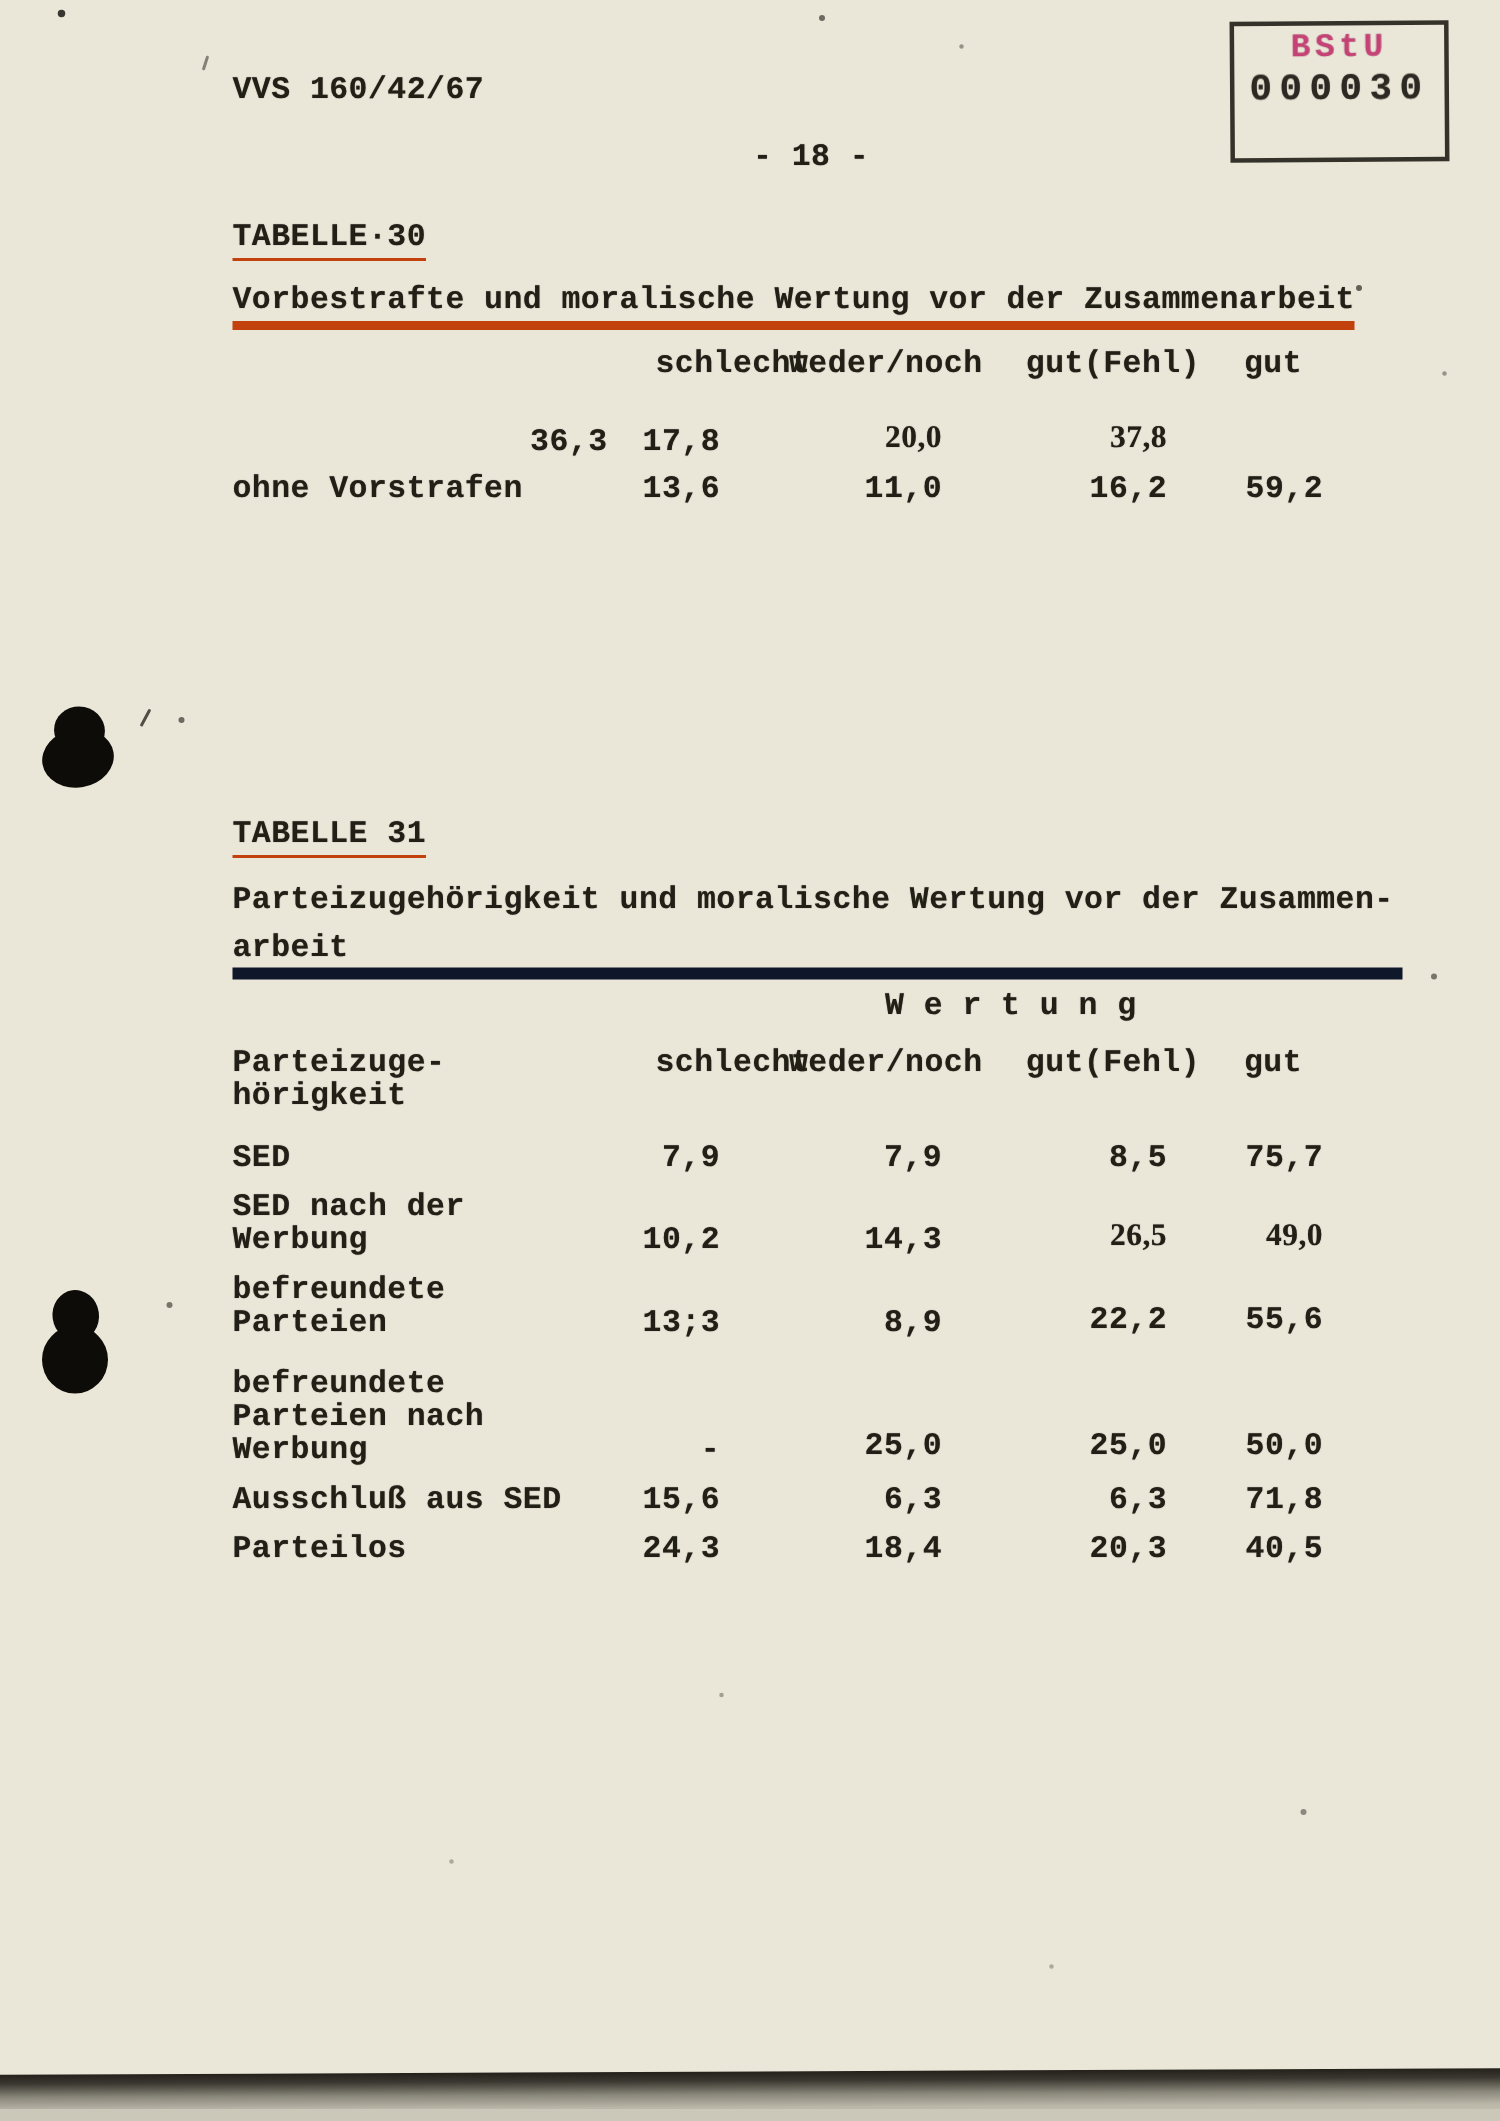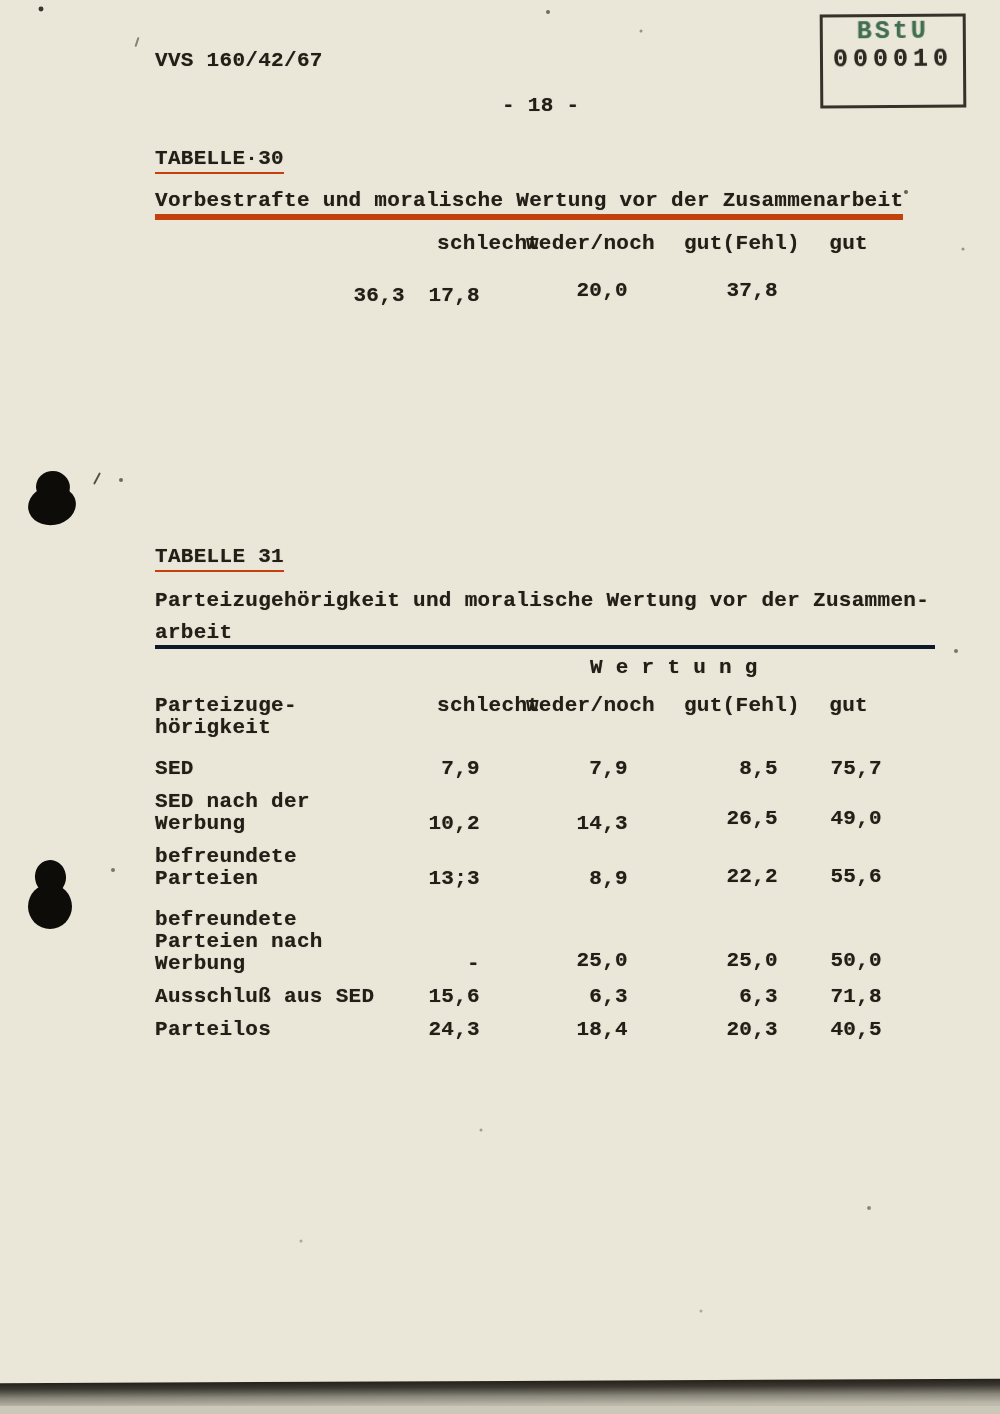--- a/index.html
+++ b/index.html
@@ -22,54 +22,54 @@
   .page, .page *{text-shadow:0 0 .7px rgba(34,31,23,.55);}
 
   
   .stamp{
     position:absolute;left:820px;top:14px;width:146px;height:94px;
     border:3px solid #35322a;
     transform:rotate(-.4deg);
     display:flex;flex-direction:column;align-items:center;justify-content:flex-start;
     box-sizing:border-box;padding-top:4px;
   }
-  .stamp-l1{font-size:25px;letter-spacing:3px;color:#14532d;opacity:.8;filter:blur(.3px);}
+  .stamp-l1{font-size:22px;letter-spacing:3px;color:#be185d;opacity:.8;filter:blur(.3px);}
   .stamp-l2{font-size:25px;letter-spacing:5px;color:#2c2922;margin-top:6px;filter:blur(.2px);}
 
   
   .sec{position:absolute;left:155px;}
   .t30{top:148px;width:780px;}
   .t31{top:546px;width:780px;}
   .utitle{display:inline-block;border-bottom:6px solid #c2410c;padding-bottom:2px;}
   .t30 .ttl{margin-bottom:16px;}
   .t30 .sub{margin-bottom:13px;}
   .t31 .ttl{margin-bottom:18px;}
   .t31 .sub1{margin-bottom:10px;}
-  .arbeit-rule{width:780px;border-bottom:4px solid #0f172a;padding-bottom:1px;}
+  .arbeit-rule{width:780px;border-bottom:8px solid #0f172a;padding-bottom:1px;}
   .wertung{margin-left:435px;margin-top:8px;}
   .t31 .hdr{margin-top:16px;}
 
   
   .grid{display:grid;grid-template-columns:250px 75px 148px 150px 104px;align-items:end;}
   .grid .lbl{white-space:pre-line;}
   .grid .num{text-align:right;}
   .hdr{align-items:start;}
   .hdr .num span{display:inline-block;}
   .hdr .c1 span{transform:translateX(32px);}
   .hdr .c2 span{transform:translateX(27px);text-align:center;}
   .hdr .c3 span{transform:translateX(22px);}
   .hdr .c4 span{transform:translateX(-14px);}
   .t30 .hdr{margin-bottom:30px;}
   .t31 .hdr{margin-bottom:19px;}
   .row{margin-bottom:11px;}
   .t30 .row{margin-bottom:9px;}
   .row.gap-lg{margin-bottom:19px;}
   .u2{transform:translateY(-2px);}
   .u3{transform:translateY(-3px);}
-  .u4{transform:translateY(-5px);}
+  .u4{transform:translateY(-5px);font-family:Liberation Serif, serif;}
   .u7{transform:translateY(-7px);}
 
   
   .blob{position:absolute;}
   .blob .k{position:absolute;background:#0d0c09;border-radius:50%;}
   .blob1{left:28px;top:471px;width:52px;height:54px;}
   .blob1 .k1{left:8px;top:0;width:34px;height:32px;transform:rotate(12deg);}
   .blob1 .k2{left:0;top:15px;width:48px;height:39px;transform:rotate(-10deg);}
   .blob2{left:26px;top:860px;width:48px;height:70px;}
   .blob2 .k1{left:9px;top:0;width:31px;height:34px;transform:rotate(-8deg);}
@@ -109,21 +109,21 @@
 <div class="page">
 
   <div class="specks"></div>
   <div class="slash slash1"></div>
   <div class="slash slash2"></div>
 
   <div class="txt" style="left:155px;top:50px;">VVS 160/42/67</div>
 
   <div class="stamp">
     <div class="stamp-l1">BStU</div>
-    <div class="stamp-l2">000010</div>
+    <div class="stamp-l2">000030</div>
   </div>
 
   <div class="txt" style="left:502px;top:95px;">- 18 -</div>
 
   <section class="sec t30">
     <div class="ttl"><span class="utitle" style="border-bottom-width:2px;">TABELLE·30</span></div>
     <div class="sub"><span class="utitle">Vorbestrafte und moralische Wertung vor der Zusammenarbeit</span></div>
 
     <div class="grid hdr">
       <div class="lbl"></div>
@@ -134,20 +134,27 @@
     </div>
 
     <div class="grid row">
       <div class="num">36,3</div>
       <div class="num">17,8</div>
       <div class="num u4">20,0</div>
       <div class="num u4">37,8</div>
     </div>
 
 
+    <div class="grid row">
+      <div class="lbl">ohne Vorstrafen</div>
+      <div class="num">13,6</div>
+      <div class="num">11,0</div>
+      <div class="num">16,2</div>
+      <div class="num">59,2</div>
+    </div>
   </section>
 
   <section class="sec t31">
     <div class="ttl"><span class="utitle" style="border-bottom-width:2px;">TABELLE 31</span></div>
     <div class="sub1">Parteizugehörigkeit und moralische Wertung vor der Zusammen-</div>
     <div class="arbeit-rule"><span>arbeit</span></div>
     <div class="wertung">W e r t u n g</div>
 
     <div class="grid hdr">
       <div class="lbl">Parteizuge-

